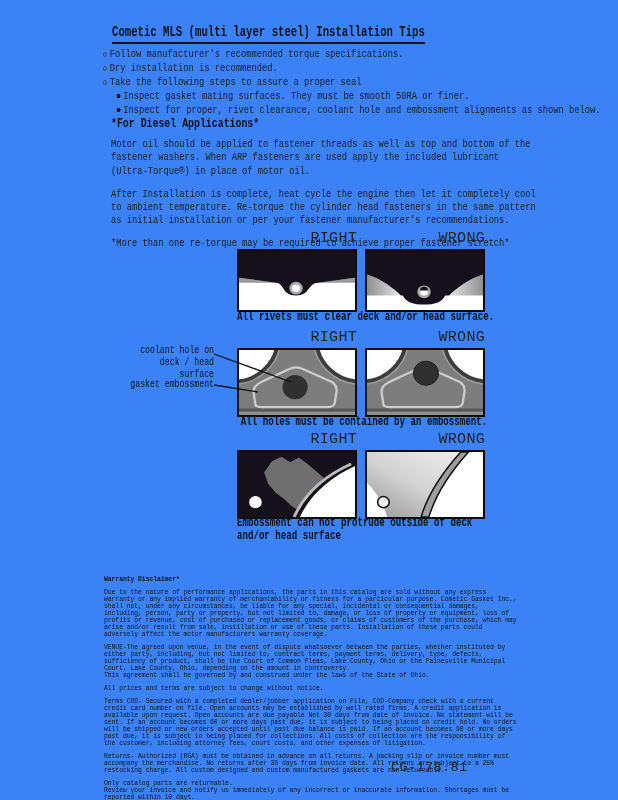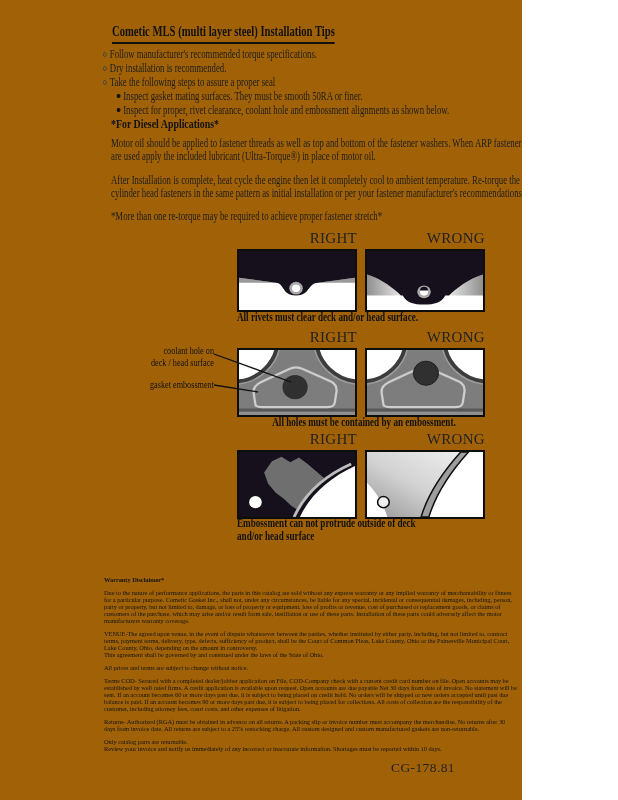--- a/index.html
+++ b/index.html
@@ -1,19 +1,19 @@
 <!DOCTYPE html>
 <html><head>
 <meta charset="utf-8">
 <style>
   * { margin:0; padding:0; box-sizing:border-box; }
   html,body { background:#ffffff; }
   .page {
-    position:relative; width:522px; height:800px; background:#a16207;
-    font-family:Liberation Serif, serif; color:#1c1c1c; overflow:hidden;
+    position:relative; width:618px; height:800px; background:#3b82f6;
+    font-family:Liberation Mono, monospace; color:#1c1c1c; overflow:hidden;
   }
   
   .cnd { transform:scaleX(0.76); transform-origin:0 0; }
   .title {
     position:absolute; left:112px; top:24px;
     font-size:14px; font-weight:bold; color:#111;
     border-bottom:2px solid #111; padding-bottom:2px; white-space:nowrap;
   }
   .tips { position:absolute; left:103px; top:47px; width:640px; font-size:11.5px; line-height:14px; }
   .tip-row { display:flex; align-items:center; white-space:nowrap; }

